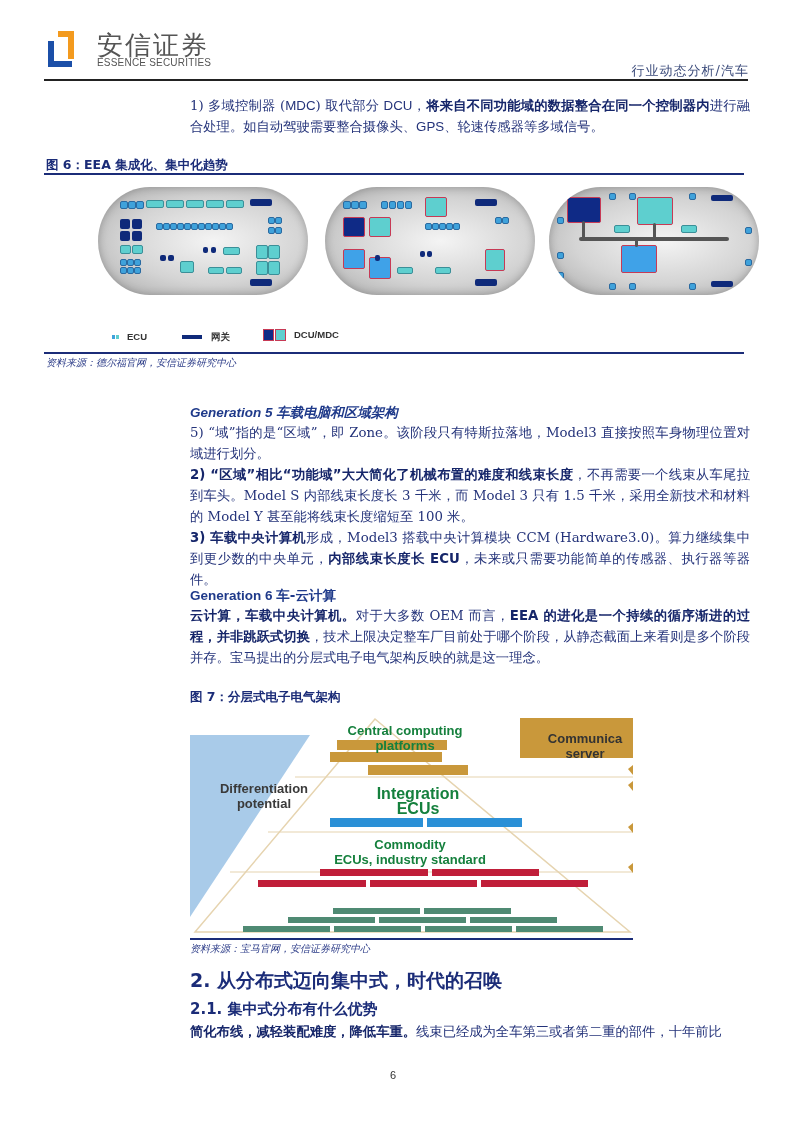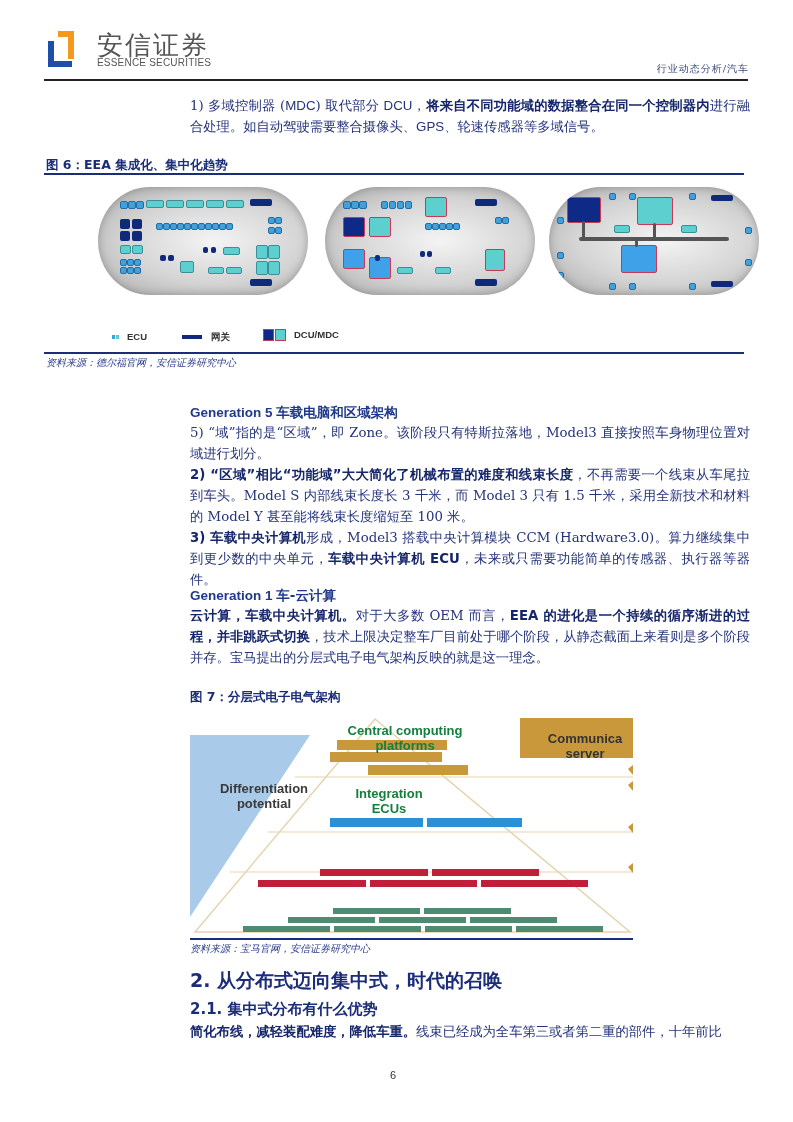--- a/index.html
+++ b/index.html
@@ -4,21 +4,21 @@
 <style>
   html, body { margin: 0; padding: 0; background: #ffffff; }
   body { width: 793px; height: 1122px; position: relative; overflow: hidden;
          font-family: "DejaVu Sans", "Liberation Sans", sans-serif; color: #1f2d6b; }
   .abs { position: absolute; }
 
   
   .logo-mark { left: 46px; top: 29px; width: 30px; height: 40px; }
   .logo-cn { left: 97px; top: 28px; font-size: 26px; color: #555; letter-spacing: 2px; font-weight: 500; }
   .logo-en { left: 97px; top: 57px; font-size: 10px; color: #555; letter-spacing: 0.2px; font-family: "Liberation Sans", sans-serif; }
-  .header-right { right: 44px; top: 62px; font-size: 10px; color: #3a4a7a; letter-spacing: 1px; font-family: "DejaVu Serif", serif; }
+  .header-right { right: 44px; top: 62px; font-size: 13px; color: #3a4a7a; letter-spacing: 1px; font-family: "DejaVu Serif", serif; }
   .header-rule { left: 44px; top: 79px; width: 704px; height: 1.5px; background: #222; }
 
   
   .para { left: 190px; width: 560px; font-size: 13.3px; line-height: 21px; color: #24337a; text-align: justify; font-family: "DejaVu Serif", serif; }
   .para b, .para .bold { color: #16266a; font-weight: bold; font-family: "DejaVu Sans", sans-serif; }
   .latin { font-family: "Liberation Sans", sans-serif; }
 
   .fig-title { font-size: 12.5px; font-weight: bold; color: #1b2c78; font-family: "DejaVu Sans", sans-serif; }
   .fig-rule { height: 2px; background: #1b2c78; }
   .source { font-size: 10px; font-style: italic; color: #2c3c88; font-family: "DejaVu Serif", serif; }
@@ -188,34 +188,34 @@
 <div class="abs legend" style="left:182px;">
   <span style="display:inline-block;width:20px;height:4px;background:#0f2a7a;margin-right:9px;vertical-align:middle;"></span><span>网关</span>
 </div>
 <div class="abs legend" style="left:263px;top:329px;">
   <span style="display:inline-block;width:9px;height:10px;background:#0f2a86;border:1px solid #c73a55;vertical-align:middle;"></span><span style="display:inline-block;width:9px;height:10px;background:#5ecfcf;border:1px solid #c73a55;margin-left:1px;margin-right:8px;vertical-align:middle;"></span><span>DCU/MDC</span>
 </div>
 
 <div class="abs fig-rule" style="left:44px; top:352px; width:700px; height:1.5px;"></div>
 <div class="abs source" style="left:46px; top:356px;">资料来源：德尔福官网，安信证券研究中心</div>
 
-<div class="abs gen-title" style="top:404px;">
+<div class="abs gen-title" style="top:404px;font-style:italic;">
   <span>Generation 5</span>
   <span class="cn">车载电脑和区域架构</span>
 </div>
 <div class="abs para" style="top:422px;">5) “域”指的是“区域”，即 Zone。该阶段只有特斯拉落地，Model3 直接按照车身物理位置对域进行划分。</div>
 <div class="abs para" style="top:464px;">
   <b>2) “区域”相比“功能域”大大简化了机械布置的难度和线束长度</b><span>，不再需要一个线束从车尾拉到车头。Model S 内部线束长度长 3 千米，而 Model 3 只有 1.5 千米，采用全新技术和材料的 Model Y 甚至能将线束长度缩短至 100 米。</span>
 </div>
 <div class="abs para" style="top:527px;">
-  <b>3) 车载中央计算机</b><span>形成，Model3 搭载中央计算模块 CCM (Hardware3.0)。算力继续集中到更少数的中央单元，</span><b>车载中央计算机 ECU</b><span>，未来或只需要功能简单的传感器、执行器等器件。</span>
+  <b>3) 车载中央计算机</b><span>形成，Model3 搭载中央计算模块 CCM (Hardware3.0)。算力继续集中到更少数的中央单元，</span><b>内部线束长度长 ECU</b><span>，未来或只需要功能简单的传感器、执行器等器件。</span>
 </div>
 
 <div class="abs gen-title" style="top:587px;">
-  <span>Generation 1</span>
+  <span>Generation 6</span>
   <span class="cn">车-云计算</span>
 </div>
 <div class="abs para" style="top:605px;">
   <b>云计算，车载中央计算机。</b><span>对于大多数 OEM 而言，</span><b>EEA 的进化是一个持续的循序渐进的过程，并非跳跃式切换</b><span>，技术上限决定整车厂目前处于哪个阶段，从静态截面上来看则是多个阶段并存。宝马提出的分层式电子电气架构反映的就是这一理念。</span>
 </div>
 
 <div class="abs fig-title" style="left:190px; top:689px;">图 7：分层式电子电气架构</div>
 
 <div class="abs pyr-wrap">
   <svg width="443" height="220" style="position:absolute;left:0;top:0;">
@@ -232,24 +232,26 @@
   <div class="bar gold" style="left:147px;top:23px;width:110px;"></div>
   <div class="bar gold" style="left:140px;top:35px;width:112px;"></div>
   <div class="bar gold" style="left:178px;top:48px;width:100px;"></div>
   <div class="bar gold" style="left:330px;top:1px;width:113px;height:40px;"></div>
   <div class="pyr-label" style="left:330px;top:14px;width:130px;color:#333;font-size:13px;white-space:pre;">Communica
 server</div>
   <div class="pyr-label" style="left:140px;top:6px;width:150px;font-size:13px;white-space:pre;">Central computing
 platforms</div>
   <div class="pyr-label" style="left:4px;top:64px;width:140px;font-size:13px;white-space:pre;color:#3a3a3a;">Differentiation
 potential</div>
-  <div class="pyr-label" style="left:134px;top:69px;width:130px;font-size:13px;white-space:pre;">Integration
+  <div class="pyr-label" style="left:163px;top:69px;width:130px;font-size:16px;white-space:pre;">Integration
 ECUs</div>
   <div class="bar blue" style="left:140px;top:101px;width:93px;"></div>
   <div class="bar blue" style="left:237px;top:101px;width:95px;"></div>
+  <div class="pyr-label" style="left:90px;top:120px;width:260px;font-size:13px;white-space:pre;">Commodity
+ECUs, industry standard</div>
   <div class="bar red" style="left:130px;top:152px;width:108px;"></div>
   <div class="bar red" style="left:242px;top:152px;width:107px;"></div>
   <div class="bar red" style="left:68px;top:163px;width:108px;"></div>
   <div class="bar red" style="left:180px;top:163px;width:107px;"></div>
   <div class="bar red" style="left:291px;top:163px;width:107px;"></div>
   <div class="bar green" style="left:143px;top:191px;width:87px;"></div>
   <div class="bar green" style="left:234px;top:191px;width:87px;"></div>
   <div class="bar green" style="left:98px;top:200px;width:87px;"></div>
   <div class="bar green" style="left:189px;top:200px;width:87px;"></div>
   <div class="bar green" style="left:280px;top:200px;width:87px;"></div>

